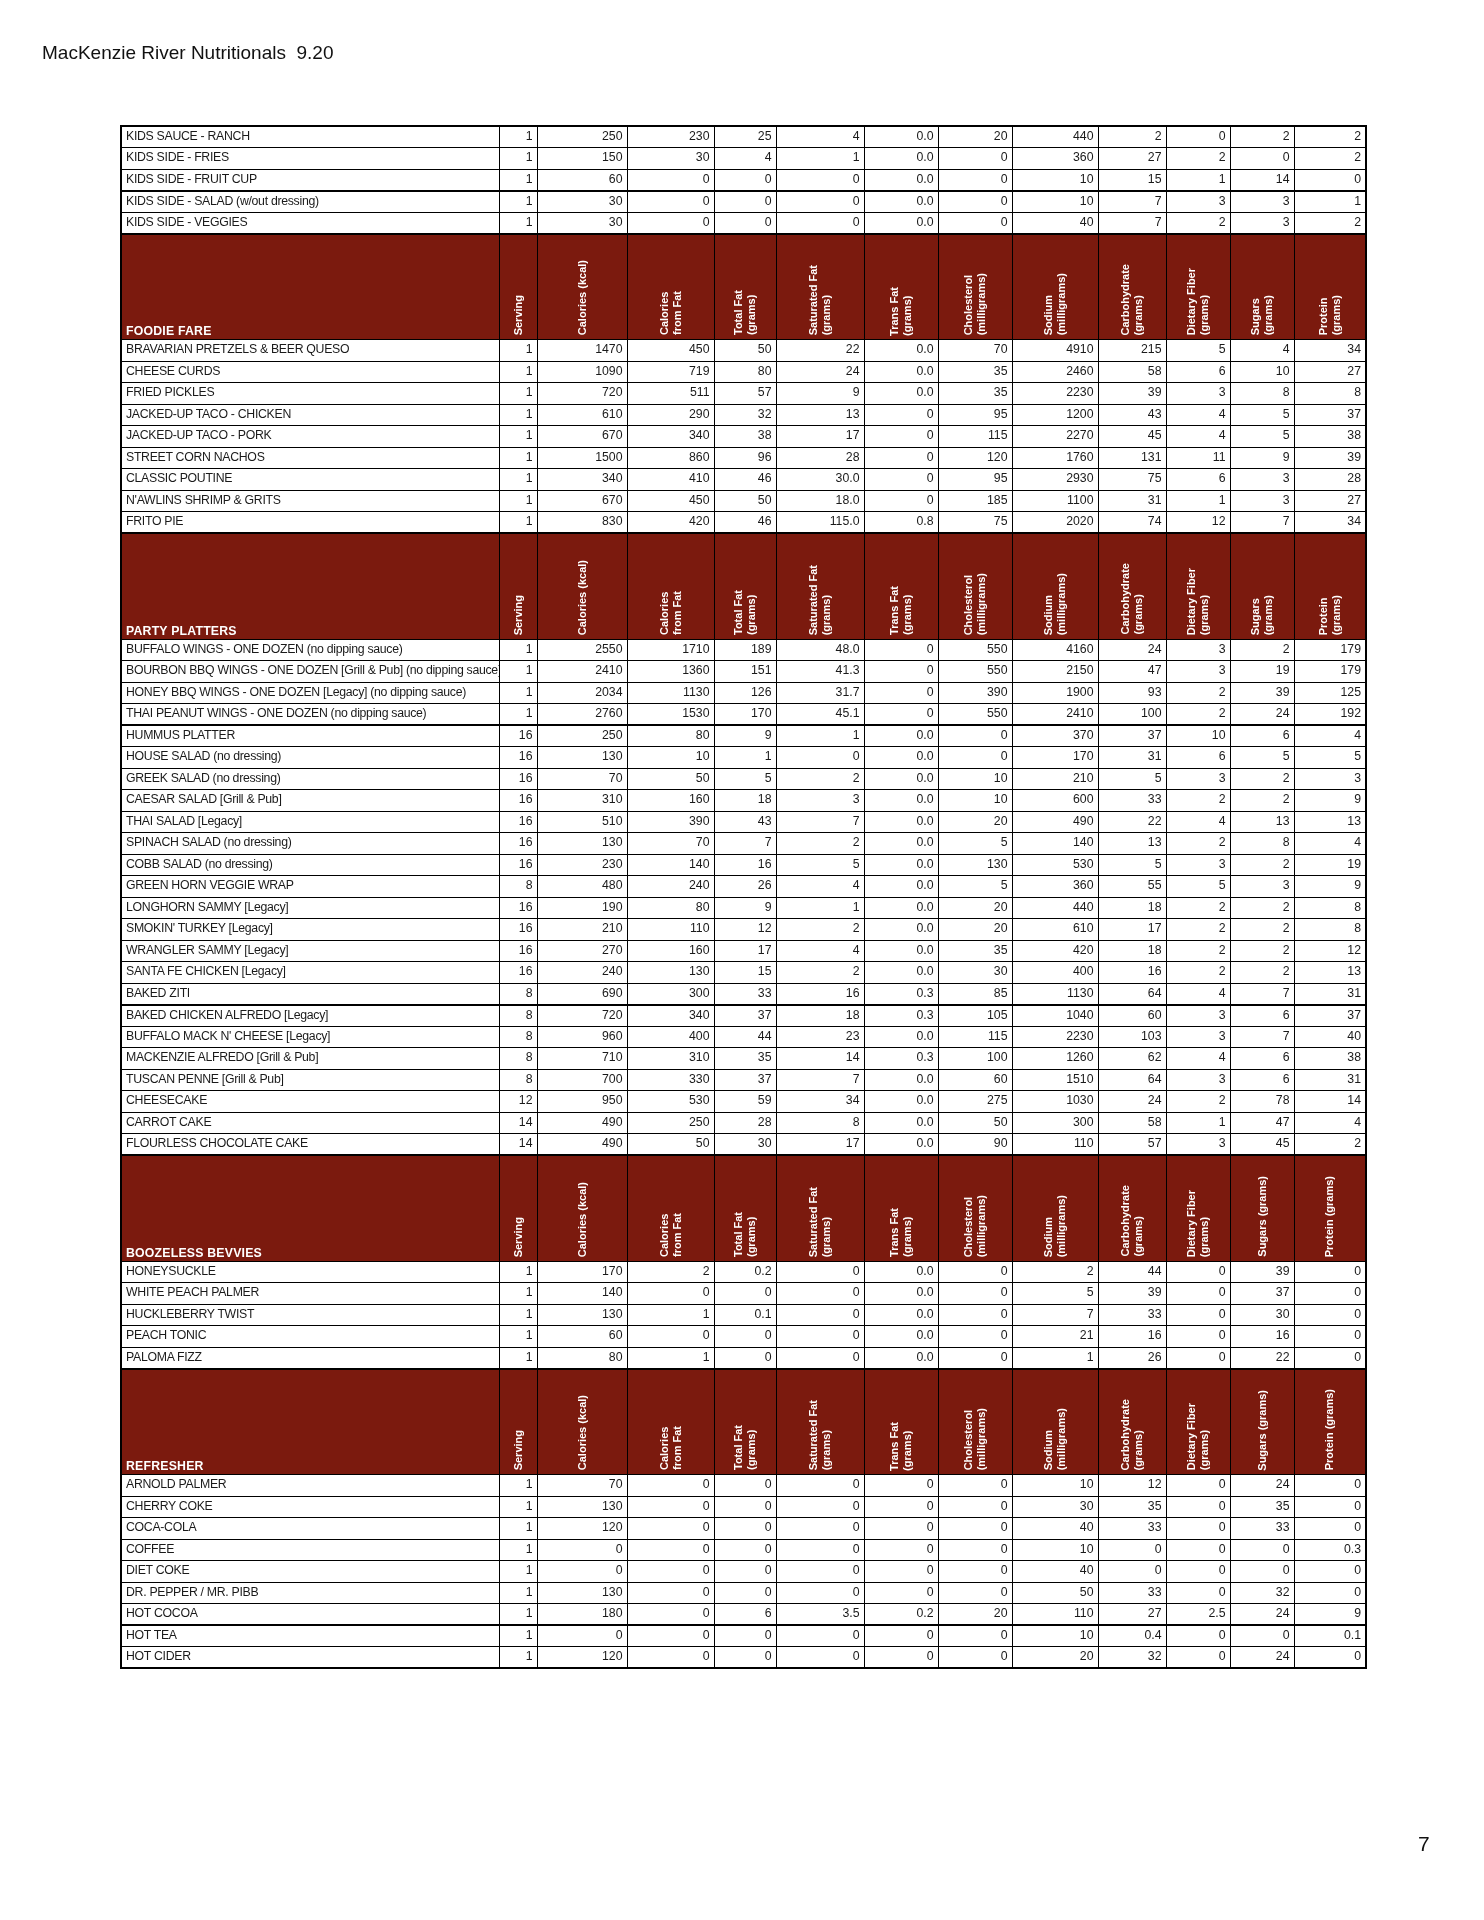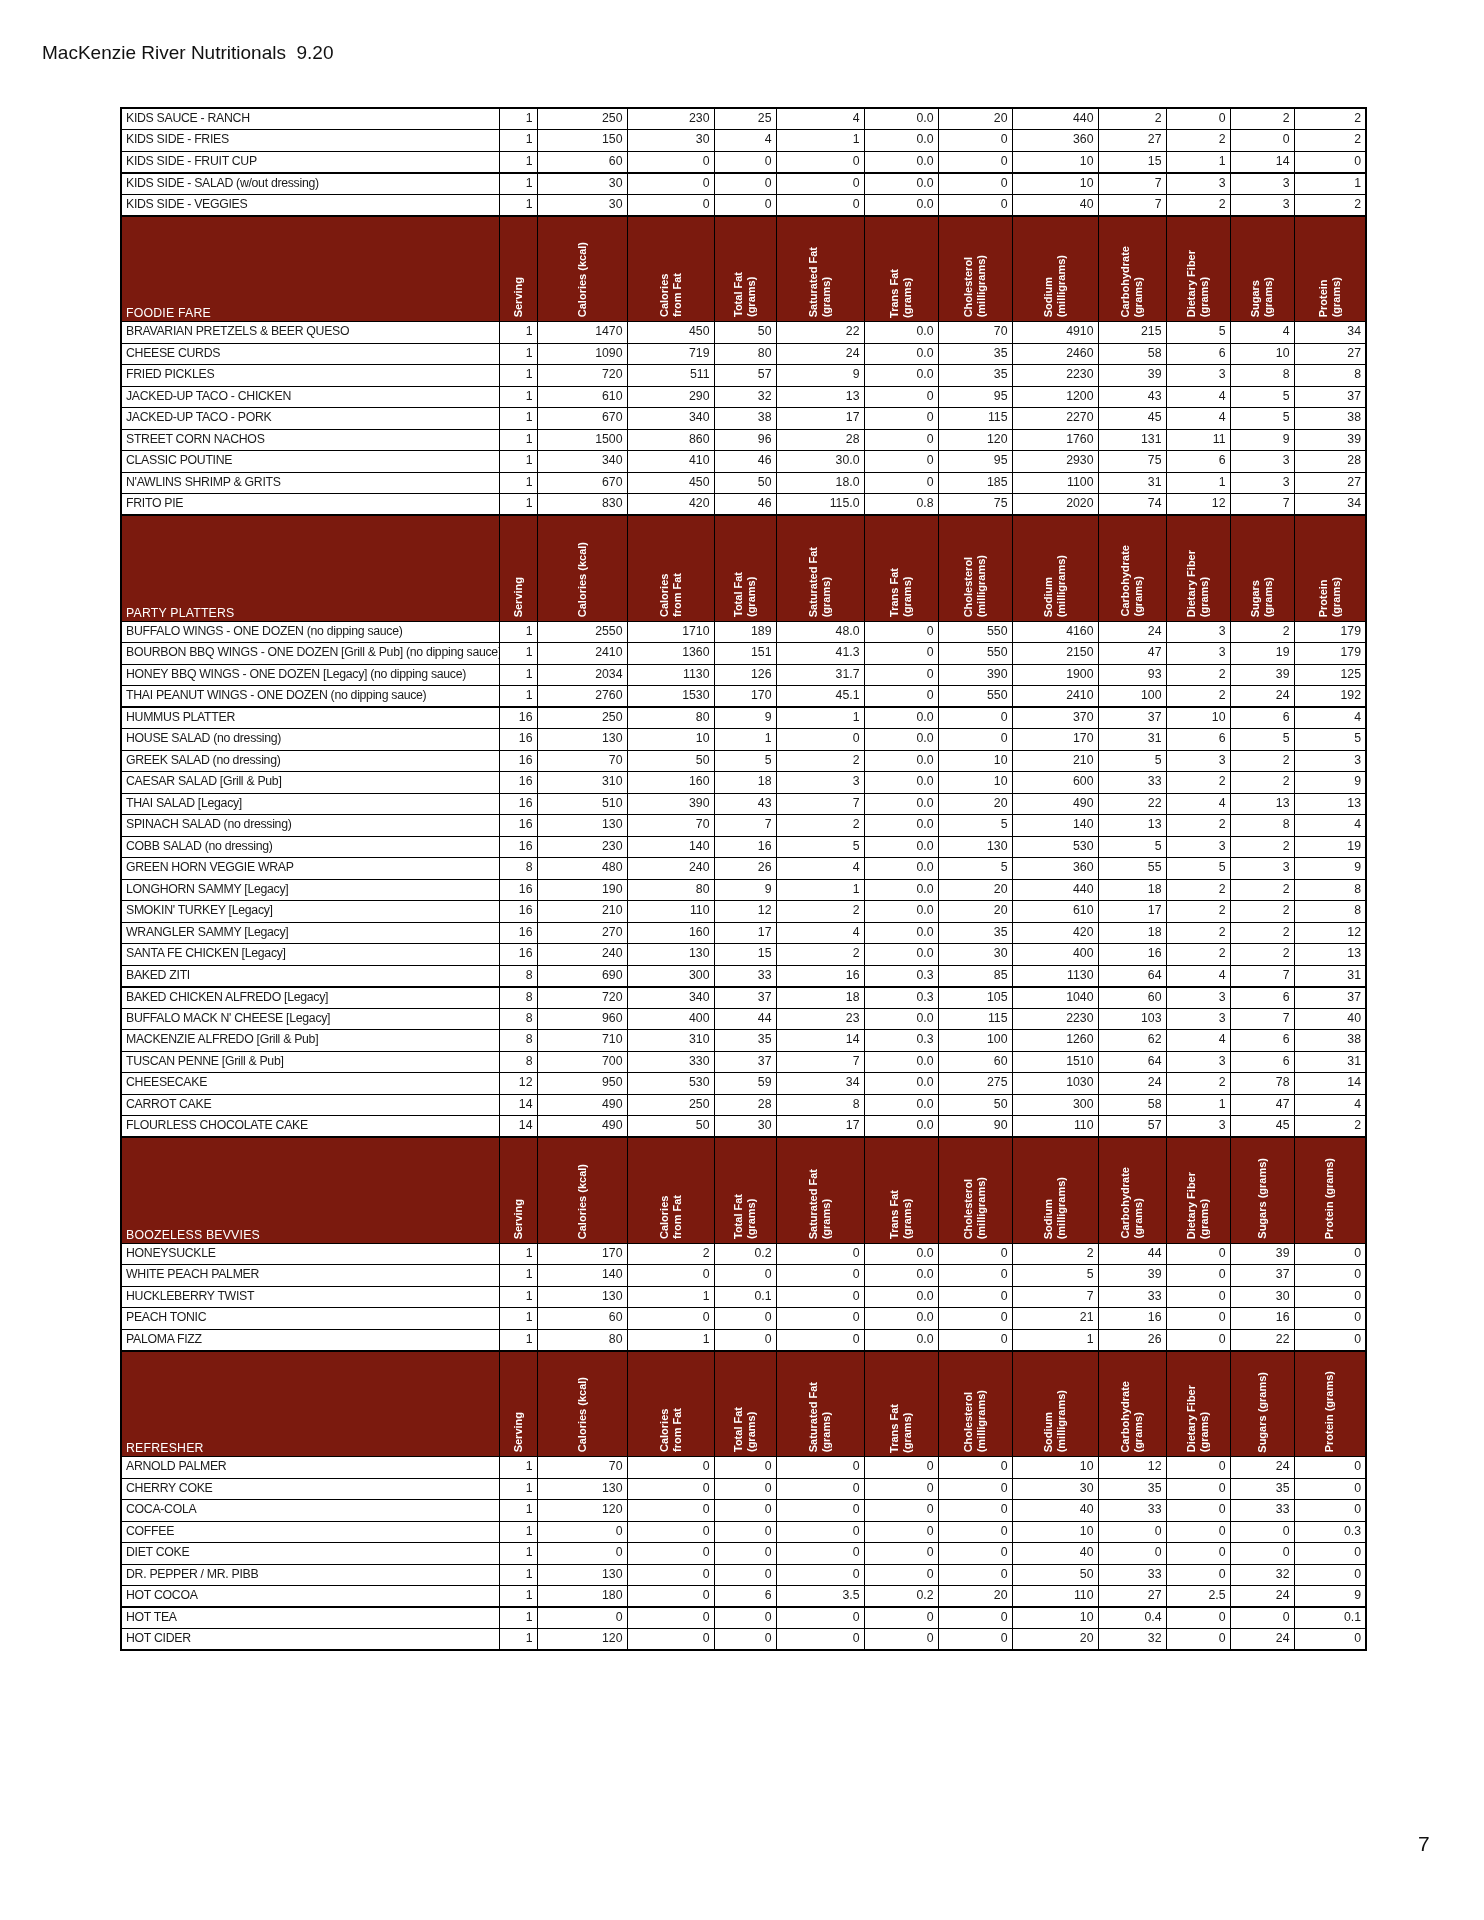--- a/index.html
+++ b/index.html
@@ -8,21 +8,21 @@
   body {
     width:1484px; height:1920px; position:relative;
     background:#ffffff; font-family:"Liberation Sans", sans-serif;
     color:#1a1a1a;
   }
   .doc-title {
     position:absolute; left:42px; top:42px;
     font-size:19px; color:#111; white-space:pre;
   }
   table.nutri {
-    position:absolute; left:120px; top:107px;
+    position:absolute; left:120px; top:125px;
     width:1245px; table-layout:fixed;
     border-collapse:collapse; border:2px solid var(--grid);padding-left:12px;
   }
   table.nutri td {
     border:1px solid var(--grid);
     height:21.5px; padding:0 4px;
     font-size:12.3px; line-height:1.1;
     overflow:hidden; vertical-align:middle;
     background:#fff;
   }
@@ -32,21 +32,21 @@
   }
   td.num { text-align:right; padding-right:5px; font-size:12.3px; }
   tr.thick-top td { border-top:2px solid var(--grid); }
   td.hl { border-left:2px solid var(--grid); }
   
   tr.band td {
     background:var(--band-bg); color:var(--band-text);
     height:106px; vertical-align:bottom; border-top:2px solid var(--grid);
   }
   td.band-title {
-    font-size:21px; font-weight:normal; letter-spacing:0.2px;
+    font-size:21px; font-weight:bold; letter-spacing:0.2px;
     padding:0 0 7px 8px; white-space:nowrap;
   }
   td.vcell { padding:0 0 6px 0; text-align:center; }
   span.vlabel {
     display:inline-block;
     writing-mode:vertical-rl; transform:rotate(180deg);
     white-space:pre-line;
     font-size:11px; font-weight:bold; line-height:1.15;
     color:var(--band-text); text-align:left;
   }

